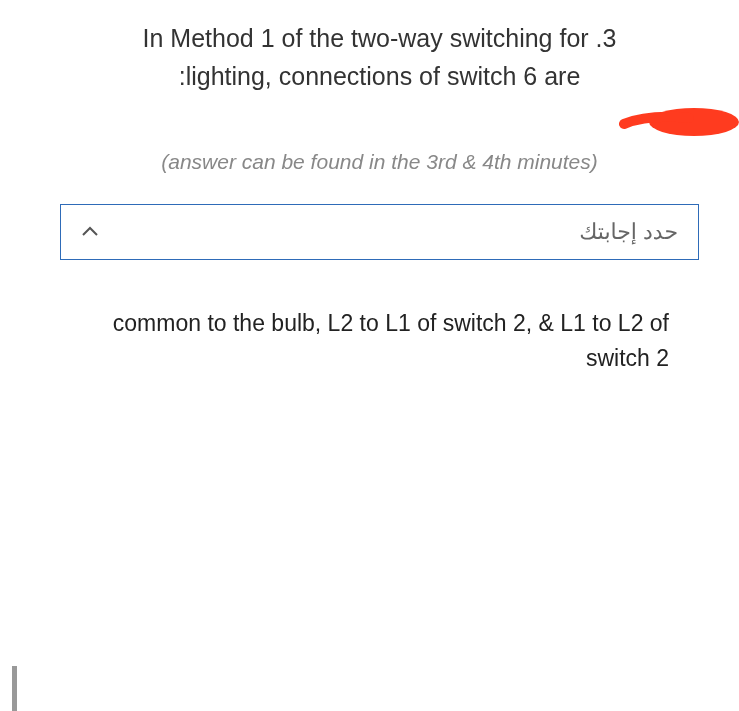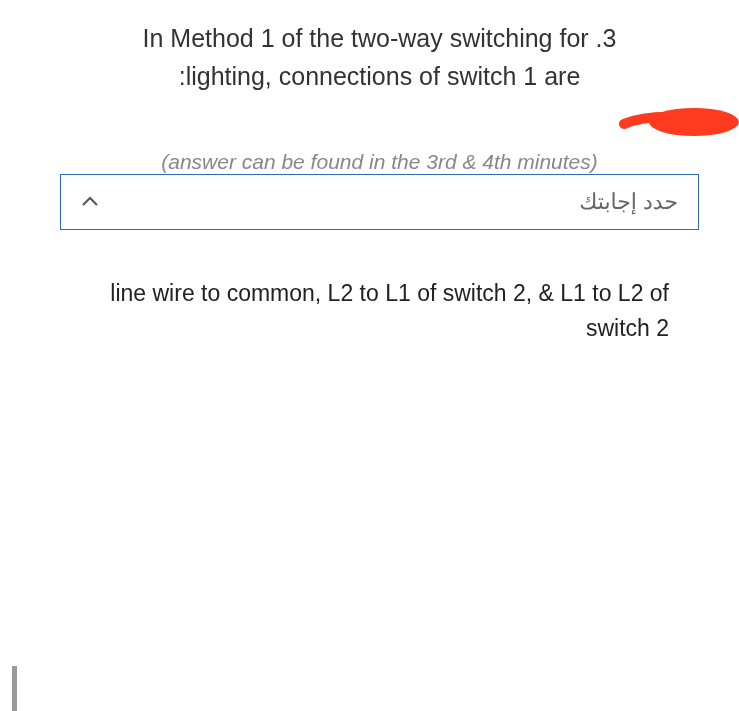--- a/index.html
+++ b/index.html
@@ -36,20 +36,21 @@
     .red-mark svg {
       width: 100%;
       height: 100%;
     }
     .hint-text {
       font-size: 21px;
       color: #888;
       font-style: italic;
       text-align: center;
       margin-top: 55px;
+      margin-bottom: 30px;
     }
     .dropdown-select {
       border: 1px solid #2e6bb8;
       padding: 14px 20px;
       display: flex;
       align-items: center;
       justify-content: space-between;
       margin-bottom: 20px;
       direction: rtl;
       cursor: pointer;
@@ -93,21 +94,21 @@
       height: 45px;
       background: #999;
     }
   </style>
 </head>
 <body>
 
 <div class="question-container">
   <div class="question-text">
     <span>In Method 1 of the two-way switching for .3</span><br>
-    <span>:lighting, connections of switch 1 are</span>
+    <span>:lighting, connections of switch 6 are</span>
   </div>
 
   <div class="red-mark">
     <svg viewBox="0 0 120 40">
       <ellipse cx="75" cy="20" rx="45" ry="14" fill="#ff3b1f"></ellipse>
       <path d="M 5 22 Q 30 12 70 16" stroke="#ff3b1f" stroke-width="10" fill="none" stroke-linecap="round"></path>
     </svg>
   </div>
 
   <div class="hint-text">(answer can be found in the 3rd &amp; 4th minutes)</div>
@@ -115,17 +116,17 @@
   <div class="dropdown-select">
     <span class="dropdown-placeholder">حدد إجابتك</span>
     <span class="chevron">
       <svg viewBox="0 0 18 12">
         <polyline points="2,9 9,2 16,9"></polyline>
       </svg>
     </span>
   </div>
 
   <div class="options-list">
-    <div class="option-item">line wire to common, L2 to L1 of switch 2, &amp; L1 to L2 of switch 2</div>
+    <div class="option-item">common to the bulb, L2 to L1 of switch 2, &amp; L1 to L2 of switch 2</div>
   </div>
 </div>
 
 <div class="bottom-marker"></div>
 
 </body></html>

